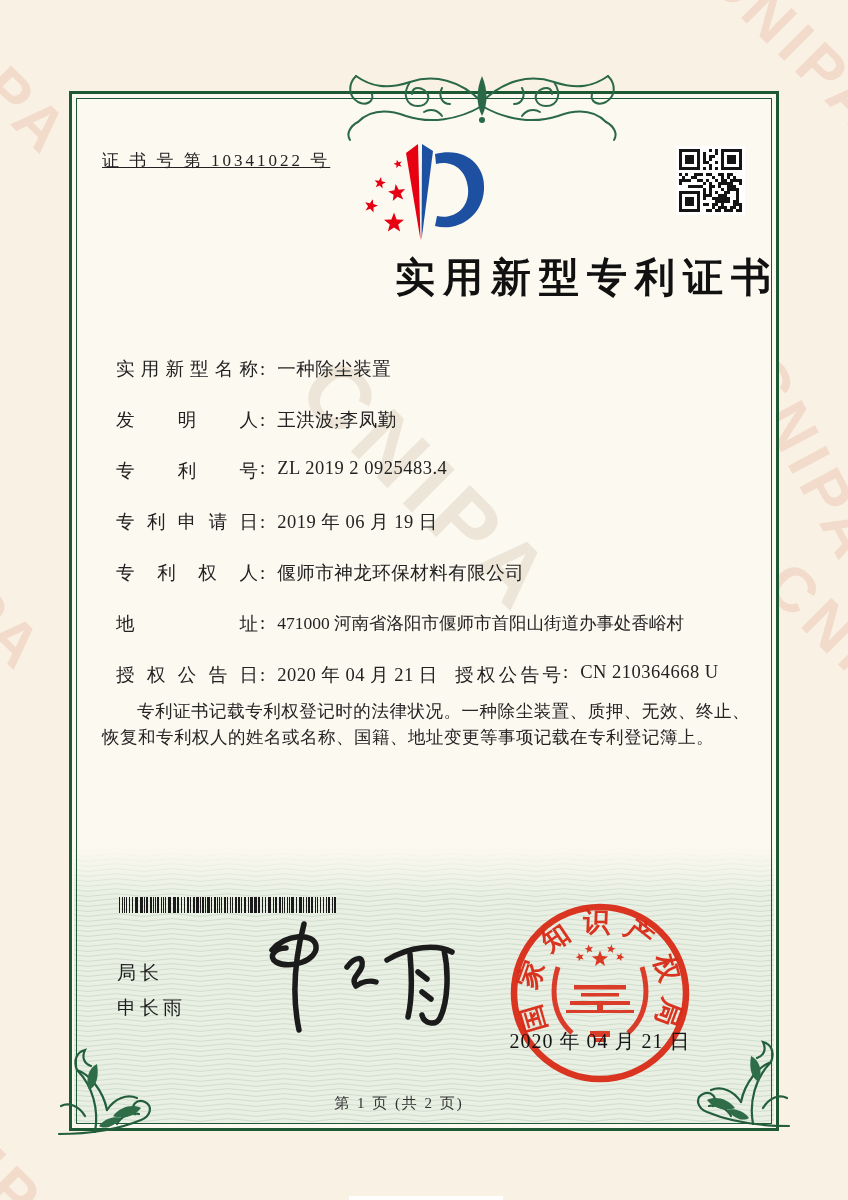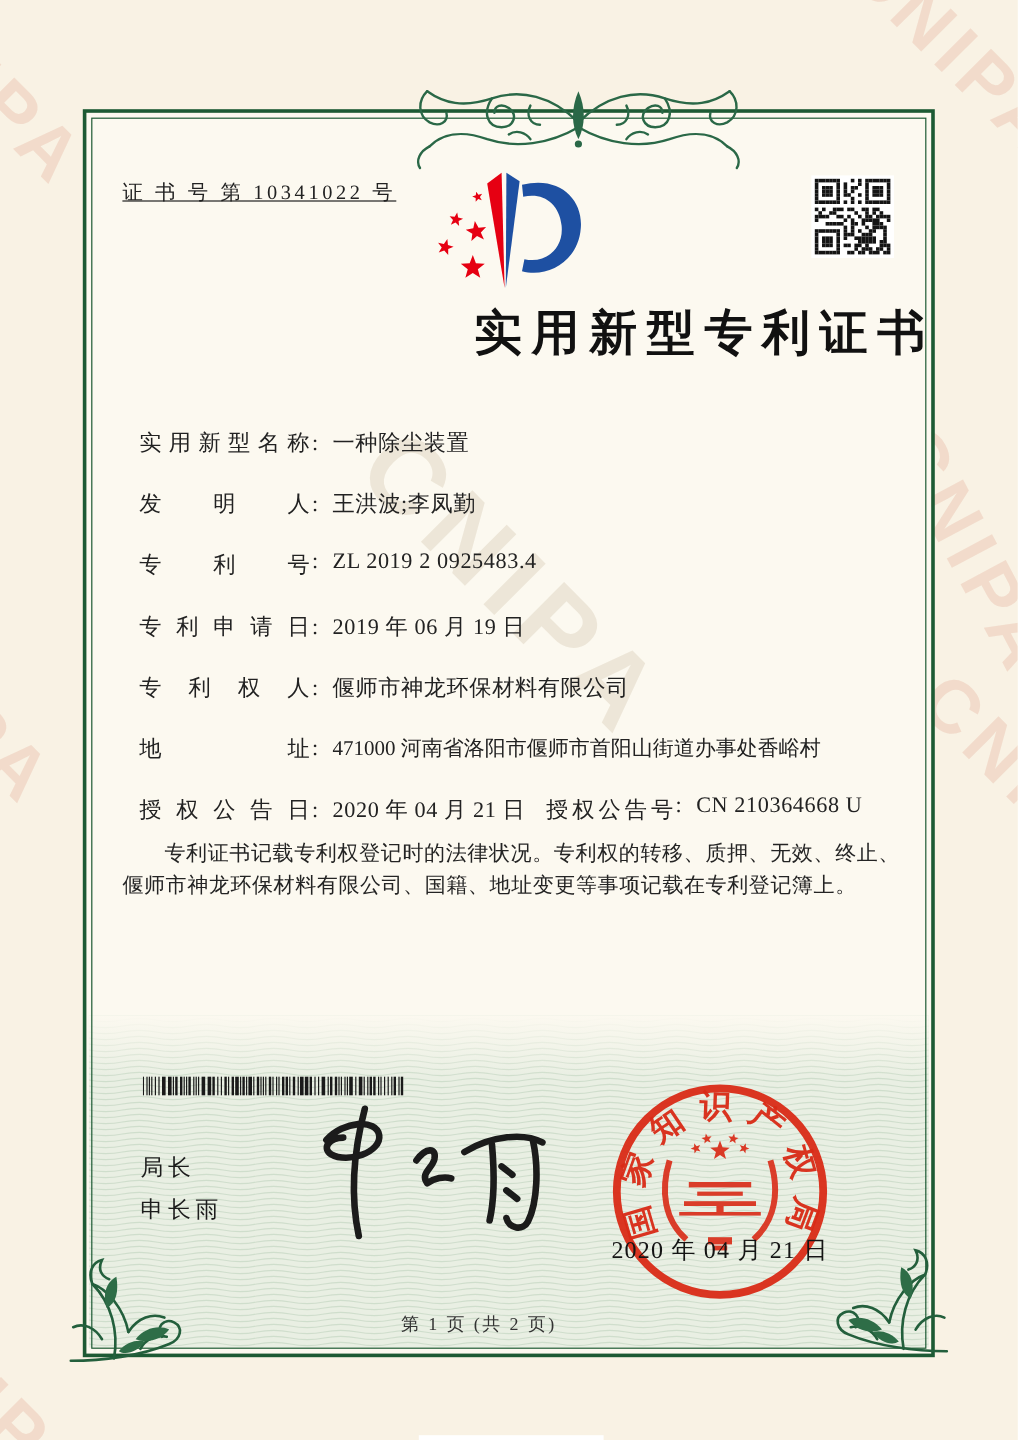--- a/index.html
+++ b/index.html
@@ -523,21 +523,21 @@
           <span>授</span>
           <span>权</span>
           <span>公</span>
           <span>告</span>
           <span>号</span>
         </span><span class="fcolon">:</span><span class="fvalue">CN 210364668 U</span></span>
   </div>
 </div>
 
 <div class="body-text">
-  <p>专利证书记载专利权登记时的法律状况。专利权的转移、质押、无效、终止、偃师市神龙环保材料有限公司、国籍、地址变更等事项记载在专利登记簿上。</p>
+  <p>专利证书记载专利权登记时的法律状况。一种除尘装置、质押、无效、终止、恢复和专利权人的姓名或名称、国籍、地址变更等事项记载在专利登记簿上。</p>
 </div>
 
 <svg id="barcode" class="barcode" width="219" height="16">
     <rect x="0" y="0" width="1" height="16" fill="#1a1a1a"></rect>
     <rect x="3" y="0" width="1" height="16" fill="#1a1a1a"></rect>
     <rect x="5" y="0" width="1" height="16" fill="#1a1a1a"></rect>
     <rect x="7" y="0" width="1" height="16" fill="#1a1a1a"></rect>
     <rect x="10" y="0" width="1" height="16" fill="#1a1a1a"></rect>
     <rect x="13" y="0" width="1" height="16" fill="#1a1a1a"></rect>
     <rect x="16" y="0" width="3" height="16" fill="#1a1a1a"></rect>

